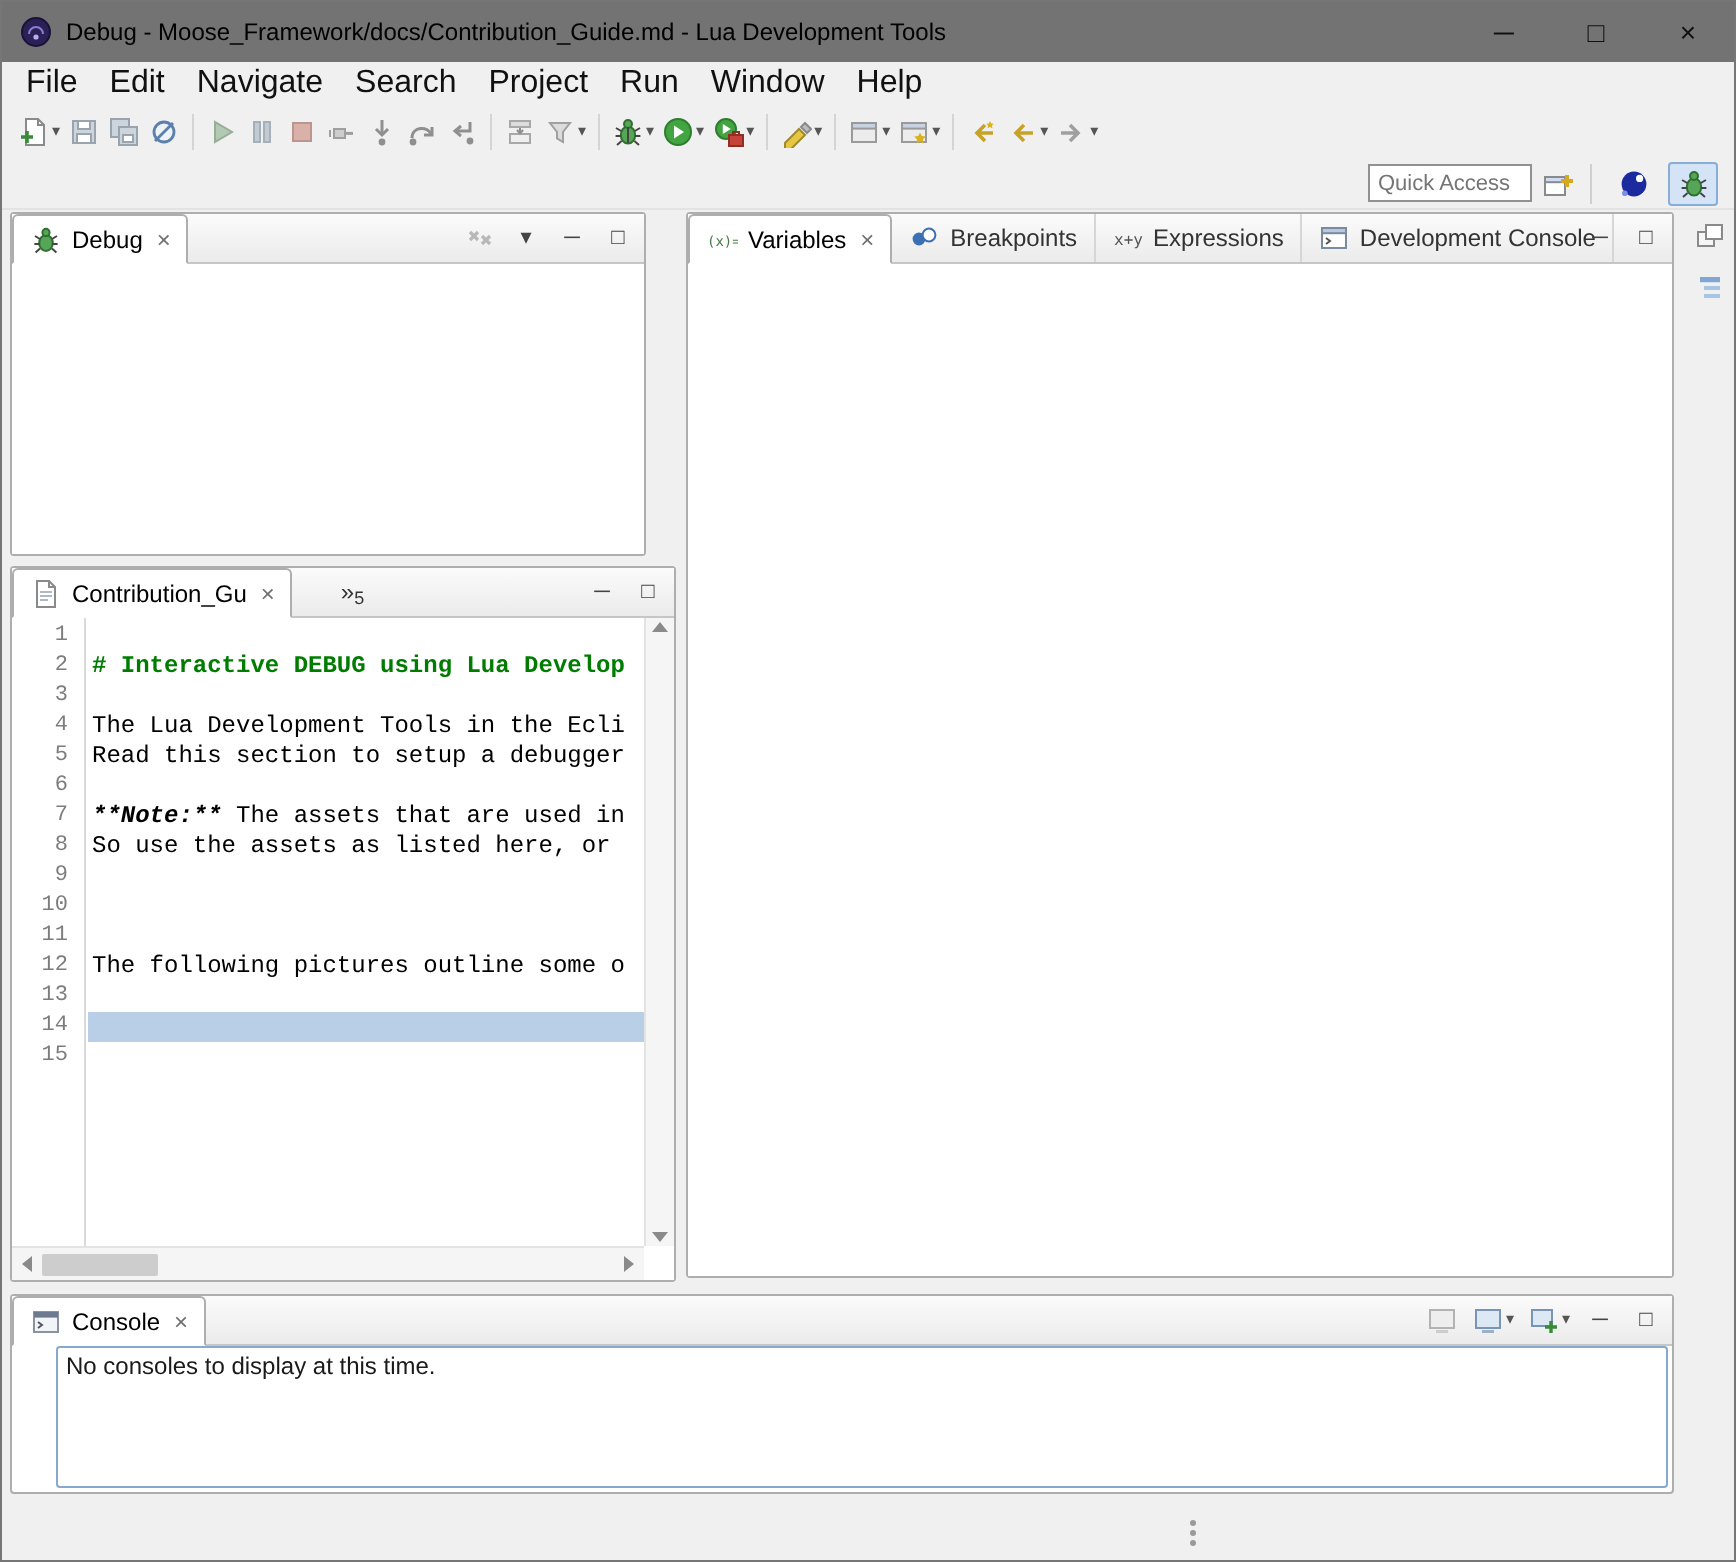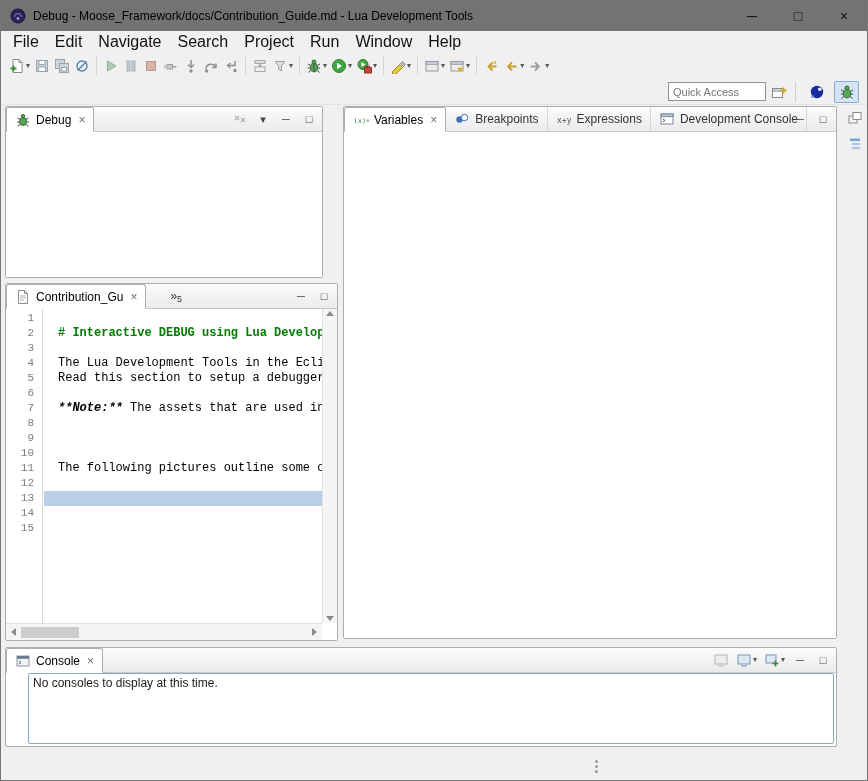--- a/index.html
+++ b/index.html
@@ -20,21 +20,21 @@
 
   
   .toolbar{height:27px;display:flex;align-items:center;padding-left:6px;background:#f0f0f0;}
   .tbtn{height:22px;display:flex;align-items:center;padding:0 2px;border-radius:2px;}
   .tbtn svg{display:block;}
   .dd{font-size:8px;color:#555;margin-left:1px;line-height:8px;}
   .tsep{width:1px;height:18px;background:#d4d4d4;margin:0 4px;}
 
   
   .quickrow{height:26px;display:flex;align-items:center;justify-content:flex-end;padding-right:8px;background:#f0f0f0;border-bottom:1px solid #e3e3e3;gap:5px;}
-  .qa-input{width:98px;height:19px;border:1px solid #919191;font-size:11px;padding:0 4px;background:#fff;color:#444;font-family:"Liberation Sans",sans-serif;}
+  .qa-input{width:82px;height:19px;border:1px solid #919191;font-size:11px;padding:0 4px;background:#fff;color:#444;font-family:"Liberation Sans",sans-serif;}
   .psep{width:1px;height:20px;background:#cfcfcf;margin:0 3px;}
   .persp-btn{width:25px;height:22px;display:flex;align-items:center;justify-content:center;border:1px solid transparent;border-radius:2px;}
   .persp-btn.active{background:#d4e4f6;border-color:#86aed6;}
 
   
   .panel{position:absolute;background:#ffffff;border:1px solid #aeaeae;border-radius:2px;}
   .tabrow{height:25px;background:linear-gradient(#fbfbfb,#ebebeb);border-bottom:1px solid #c6c6c6;display:flex;align-items:stretch;position:relative;}
   .tab{display:flex;align-items:center;gap:5px;padding:0 8px;font-size:12px;color:#333;border-right:1px solid #d6d6d6;background:transparent;}
   .tab.active{background:#fff;border:1px solid #aeaeae;border-bottom:1px solid #fff;margin-bottom:-1px;border-top-left-radius:3px;border-top-right-radius:3px;color:#000;}
   .tab .close{color:#707070;font-size:12px;margin-left:2px;}
@@ -43,21 +43,21 @@
   .hicon{display:flex;align-items:center;justify-content:center;min-width:16px;height:18px;}
   .tg{font-size:11px;color:#444;line-height:11px;}
   .tab-overflow{display:flex;align-items:center;padding:0 6px;margin-left:18px;font-size:12px;color:#333;}
   .ovf-count{font-size:9px;margin-top:5px;}
 
   
   .editor-body{position:absolute;top:25px;left:0;right:0;bottom:0;background:#fff;}
   .gutter{position:absolute;top:0;left:0;bottom:17px;width:37px;background:#fff;border-right:1px solid #d9d9d9;padding-top:2px;}
   .ln{height:15px;font:11px/15px "Liberation Mono",monospace;color:#7d7d7d;text-align:right;padding-right:8px;}
   .code{position:absolute;top:0;left:38px;right:15px;bottom:17px;overflow:hidden;padding-top:2px;}
-  .cline{height:15px;font:12px/15px "Liberation Mono",monospace;white-space:pre;padding-left:14px;color:#000;}
+  .cline{height:15px;font:12px/15px "Liberation Mono",monospace;white-space:pre;padding-left:2px;color:#000;}
   .cline.current{background:#b9cfe8;}
   .seg.h{color:#007d00;font-weight:bold;}
   .seg.em{font-style:italic;font-weight:bold;}
   .vscroll{position:absolute;top:0;right:0;bottom:17px;width:15px;background:#f5f5f5;border-left:1px solid #e3e3e3;display:flex;flex-direction:column;justify-content:space-between;align-items:center;padding:2px 0;}
   .varr{width:0;height:0;border-left:4px solid transparent;border-right:4px solid transparent;}
   .varr.up{border-bottom:5px solid #8a8a8a;}
   .varr.down{border-top:5px solid #8a8a8a;}
   .hscroll{position:absolute;left:0;right:15px;bottom:0;height:17px;background:#f5f5f5;border-top:1px solid #e3e3e3;display:flex;align-items:center;}
   .harr{width:0;height:0;border-top:4px solid transparent;border-bottom:4px solid transparent;margin:0 5px;}
   .harr.left{border-right:5px solid #8a8a8a;}
@@ -491,20 +491,21 @@
           <div class="ln">15</div>
         </div>
       <div class="code" id="code">
           <div class="cline"></div>
           <div class="cline"><span class="seg h"># Interactive DEBUG using Lua Develop</span></div>
           <div class="cline"></div>
           <div class="cline"><span class="seg p">The Lua Development Tools in the Ecli</span></div>
           <div class="cline"><span class="seg p">Read this section to setup a debugger</span></div>
           <div class="cline"></div>
           <div class="cline"><span class="seg em">**Note:**</span><span class="seg p"> The assets that are used in</span></div>
+          <div class="cline"><span class="seg p">So use the assets as listed here, or </span></div>
           <div class="cline"></div>
           <div class="cline"></div>
           <div class="cline"></div>
           <div class="cline"><span class="seg p">The following pictures outline some o</span></div>
           <div class="cline"></div>
           <div class="cline current"></div>
         </div>
       <div class="vscroll">
         <span class="varr up"></span>
         <span class="varr down"></span>

